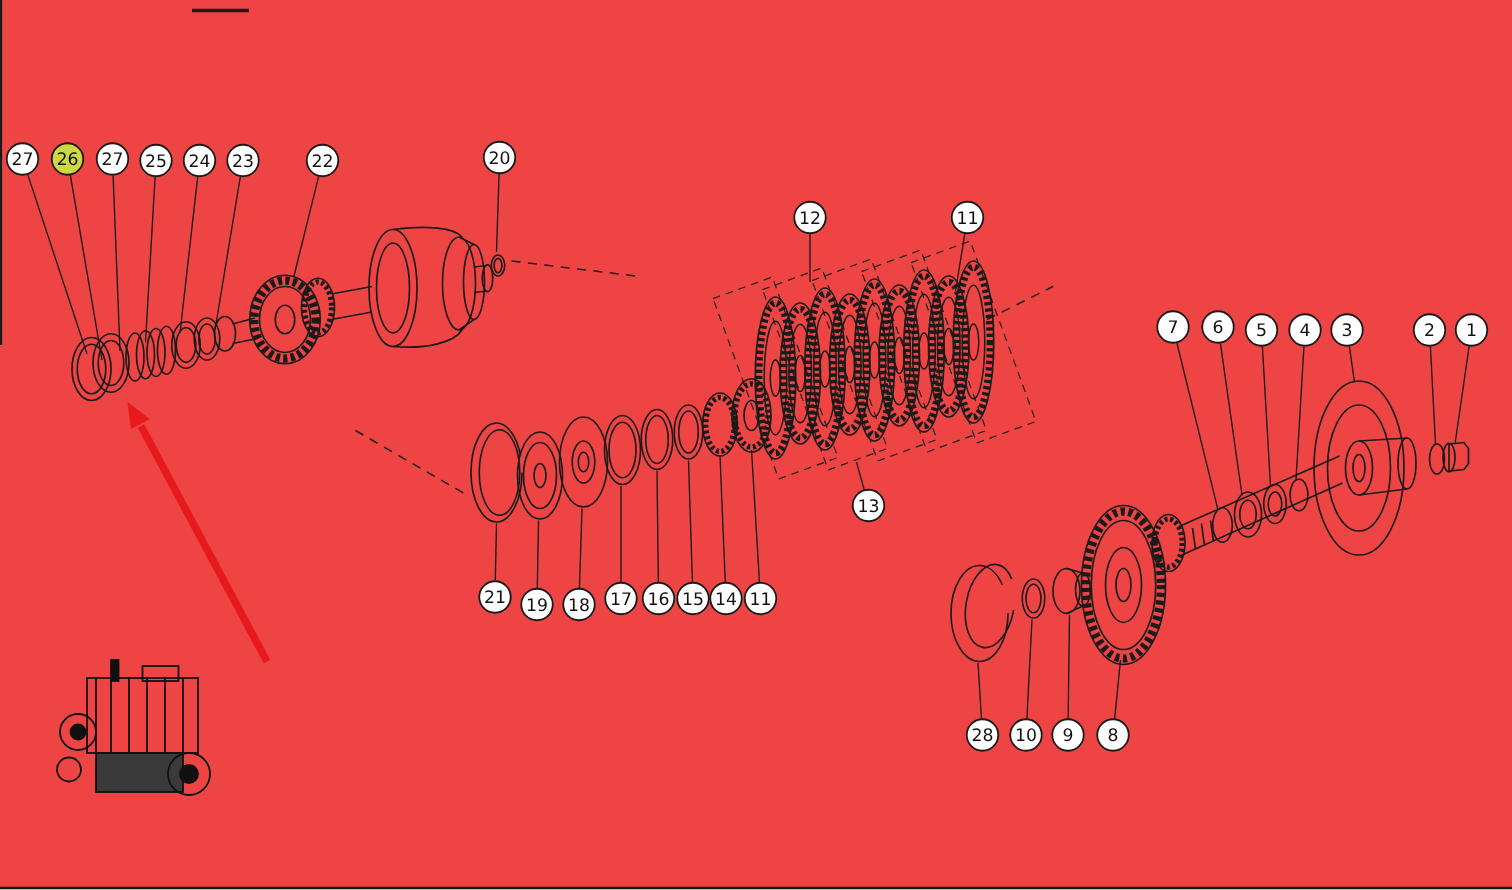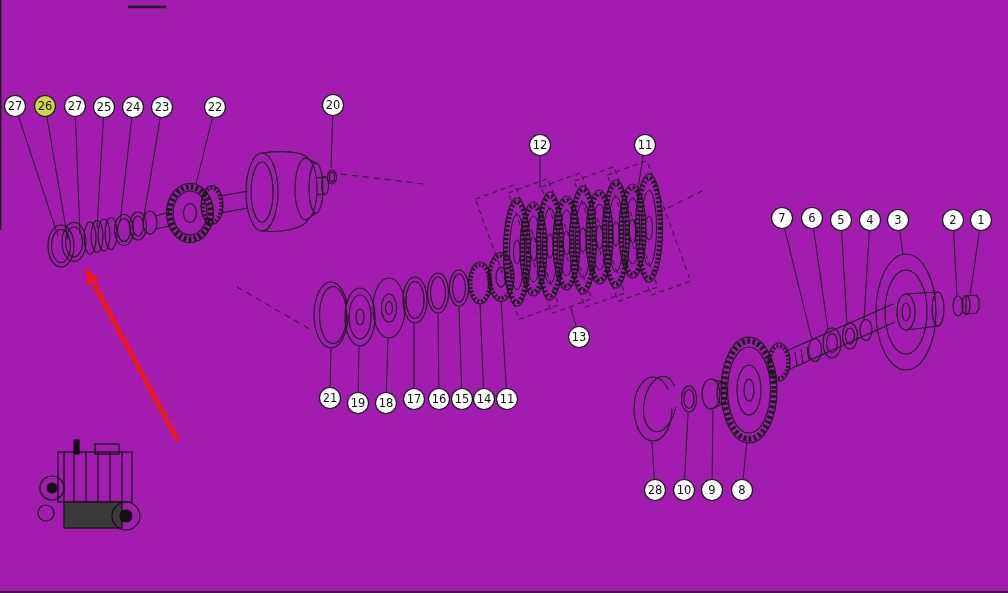--- a/index.html
+++ b/index.html
@@ -1,19 +1,19 @@
 <!DOCTYPE html>
 <html><head>
 <meta charset="utf-8">
 <style>
   html,body{margin:0;padding:0;background:#ffffff;}
   .stage{
     position:relative;
     width:1008px;height:593px;
-    background:#a21caf;
+    background:#ef4444;
     overflow:hidden;
     font-family:"DejaVu Sans", sans-serif;
   }
   .stage svg{position:absolute;left:0;top:0;width:1008px;height:593px;}
   .callout-num{
     font-family:"DejaVu Sans", sans-serif;
     font-size:11.5px;
     fill:#111111;
   }
 </style>

